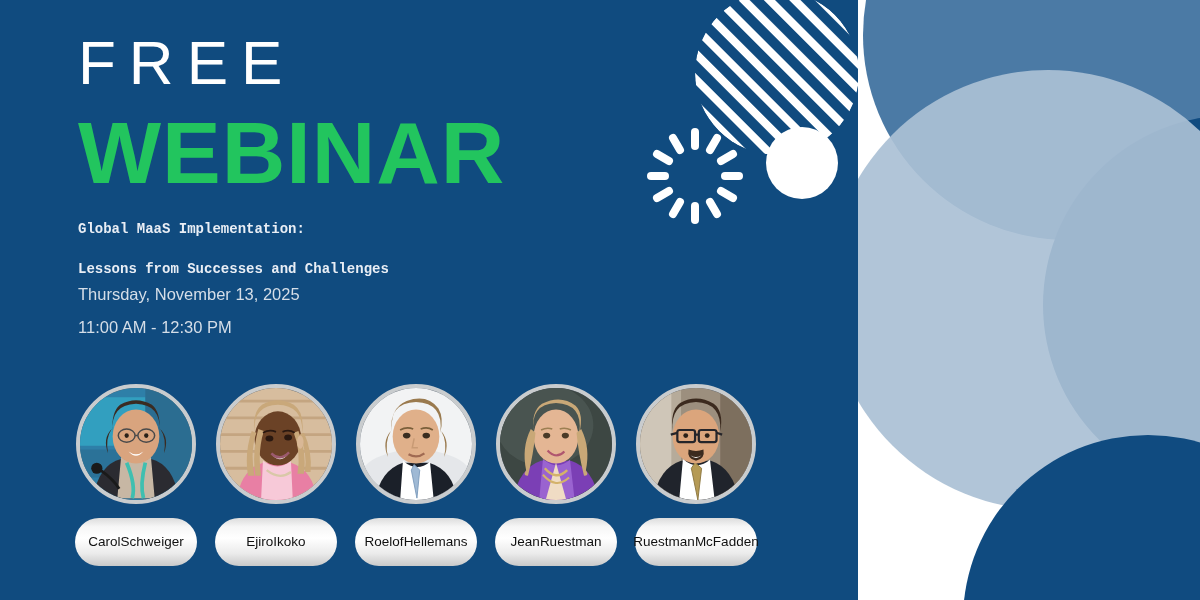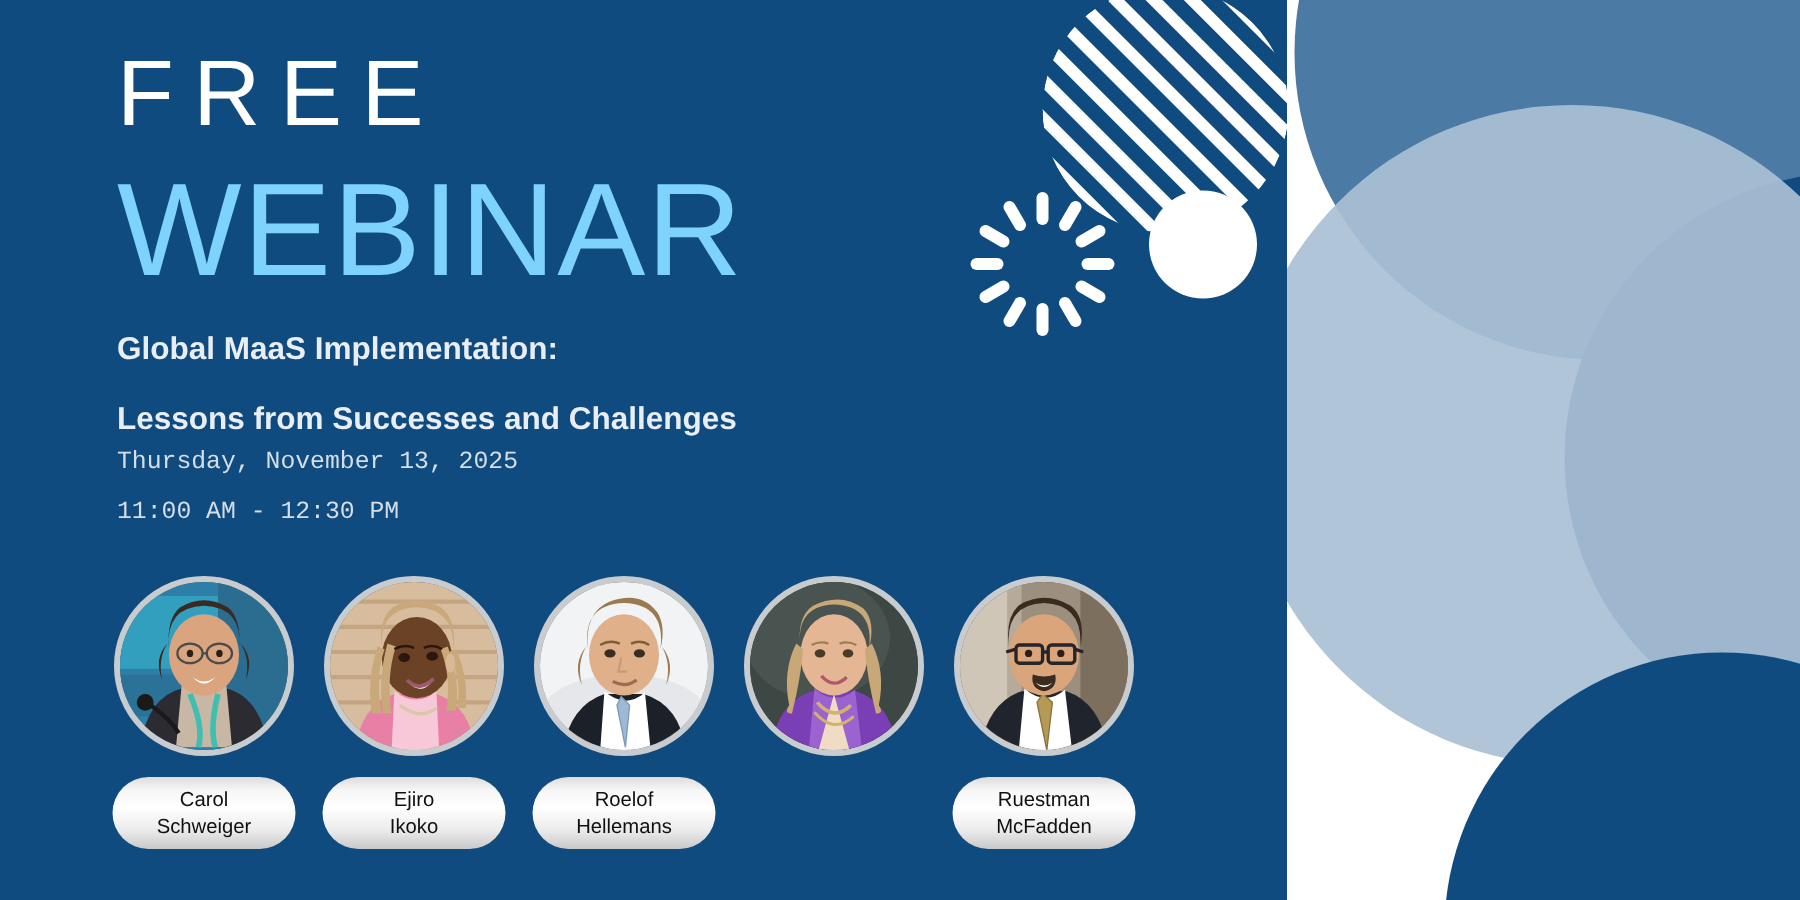--- a/index.html
+++ b/index.html
@@ -52,57 +52,57 @@
     font-weight: 300;
     letter-spacing: 13px;
     color: #ffffff;
     line-height: 1.05;
     margin: 0;
     white-space: nowrap;
   }
 
   .webinar-word {
     font-size: 88px;
-    font-weight: 400;
+    font-weight: 700;
     letter-spacing: 1px;
-    color: #7dd3fc;
+    color: #22c55e;
     line-height: 1.0;
     margin: 14px 0 0 0;
     white-space: nowrap;
   }
 
   
   .subtitle-block {
     position: absolute;
     left: 78px;
     top: 222px;
     width: 640px;
   }
 
   .subtitle-line {
-    font-size: 21px;
+    font-size: 14px;
     font-weight: 700;
     color: #e9eef5;
     line-height: 1.0;
     margin: 0 0 26px 0;
     white-space: nowrap;
+    font-family: Liberation Mono, monospace;
   }
 
   .subtitle-line.second {
     margin-bottom: 10px;
   }
 
   .meta-line {
     font-size: 16.5px;
     font-weight: 400;
     color: #d5dee8;
     line-height: 1.0;
     margin: 0 0 16px 0;
     white-space: nowrap;
-    font-family: Liberation Mono, monospace;
   }
 
   
   .speakers {
     position: absolute;
     left: 76px;
     top: 384px;
     display: flex;
     gap: 20px;
   }
@@ -131,21 +131,21 @@
     height: 100%;
   }
 
   .nameplate {
     margin-top: 14px;
     width: 122px;
     height: 48px;
     border-radius: 26px;
     background: linear-gradient(180deg, #dcdcdc 0%, #f6f6f6 18%, #ffffff 42%, #ebebeb 74%, #c9c9c9 100%);
     display: flex;
-    flex-direction: column;
+    flex-direction: row;
     align-items: center;
     justify-content: center;
     color: #101010;
     font-size: 13.5px;
     font-weight: 400;
     line-height: 1.32;
     text-align: center;
   }
 
   .nameplate .nm-first,
@@ -337,20 +337,24 @@
             <ellipse cx="50" cy="51" rx="3.8" ry="3" fill="#4a3b28"></ellipse>
             <ellipse cx="70" cy="51" rx="3.8" ry="3" fill="#4a3b28"></ellipse>
             <path d="M44 45 q6 -3 12 -1" stroke="#9c7f52" stroke-width="1.6" fill="none"></path>
             <path d="M64 44 q6 -2 12 1" stroke="#9c7f52" stroke-width="1.6" fill="none"></path>
             <path d="M52 68 q8 7 16 0 q-8 10 -16 0 Z" fill="#ffffff"></path>
             <path d="M51 67 q9 10 18 1" stroke="#b0566e" stroke-width="2.4" fill="none"></path>
             <path d="M48 86 q12 14 24 2" stroke="#d4b26a" stroke-width="2.6" fill="none"></path>
             <path d="M46 93 q14 16 28 3" stroke="#d4b26a" stroke-width="2.2" fill="none"></path>
           </svg>
         </div>
+        <div class="nameplate">
+          <span class="nm-first">Jean</span>
+          <span class="nm-last">Ruestman</span>
+        </div>
       </div>
 
       <div class="speaker">
         <div class="portrait">
           <svg viewBox="0 0 120 120">
             <rect width="120" height="120" fill="#9c8f7e"></rect>
             <rect x="0" y="0" width="34" height="120" fill="#cfc6b8"></rect>
             <rect x="34" y="0" width="10" height="120" fill="#b6ab9a"></rect>
             <rect x="86" y="0" width="34" height="120" fill="#7d6f5e"></rect>
             <path d="M14 120 q6 -34 30 -42 l32 0 q24 8 30 42 Z" fill="#20242c"></path>

